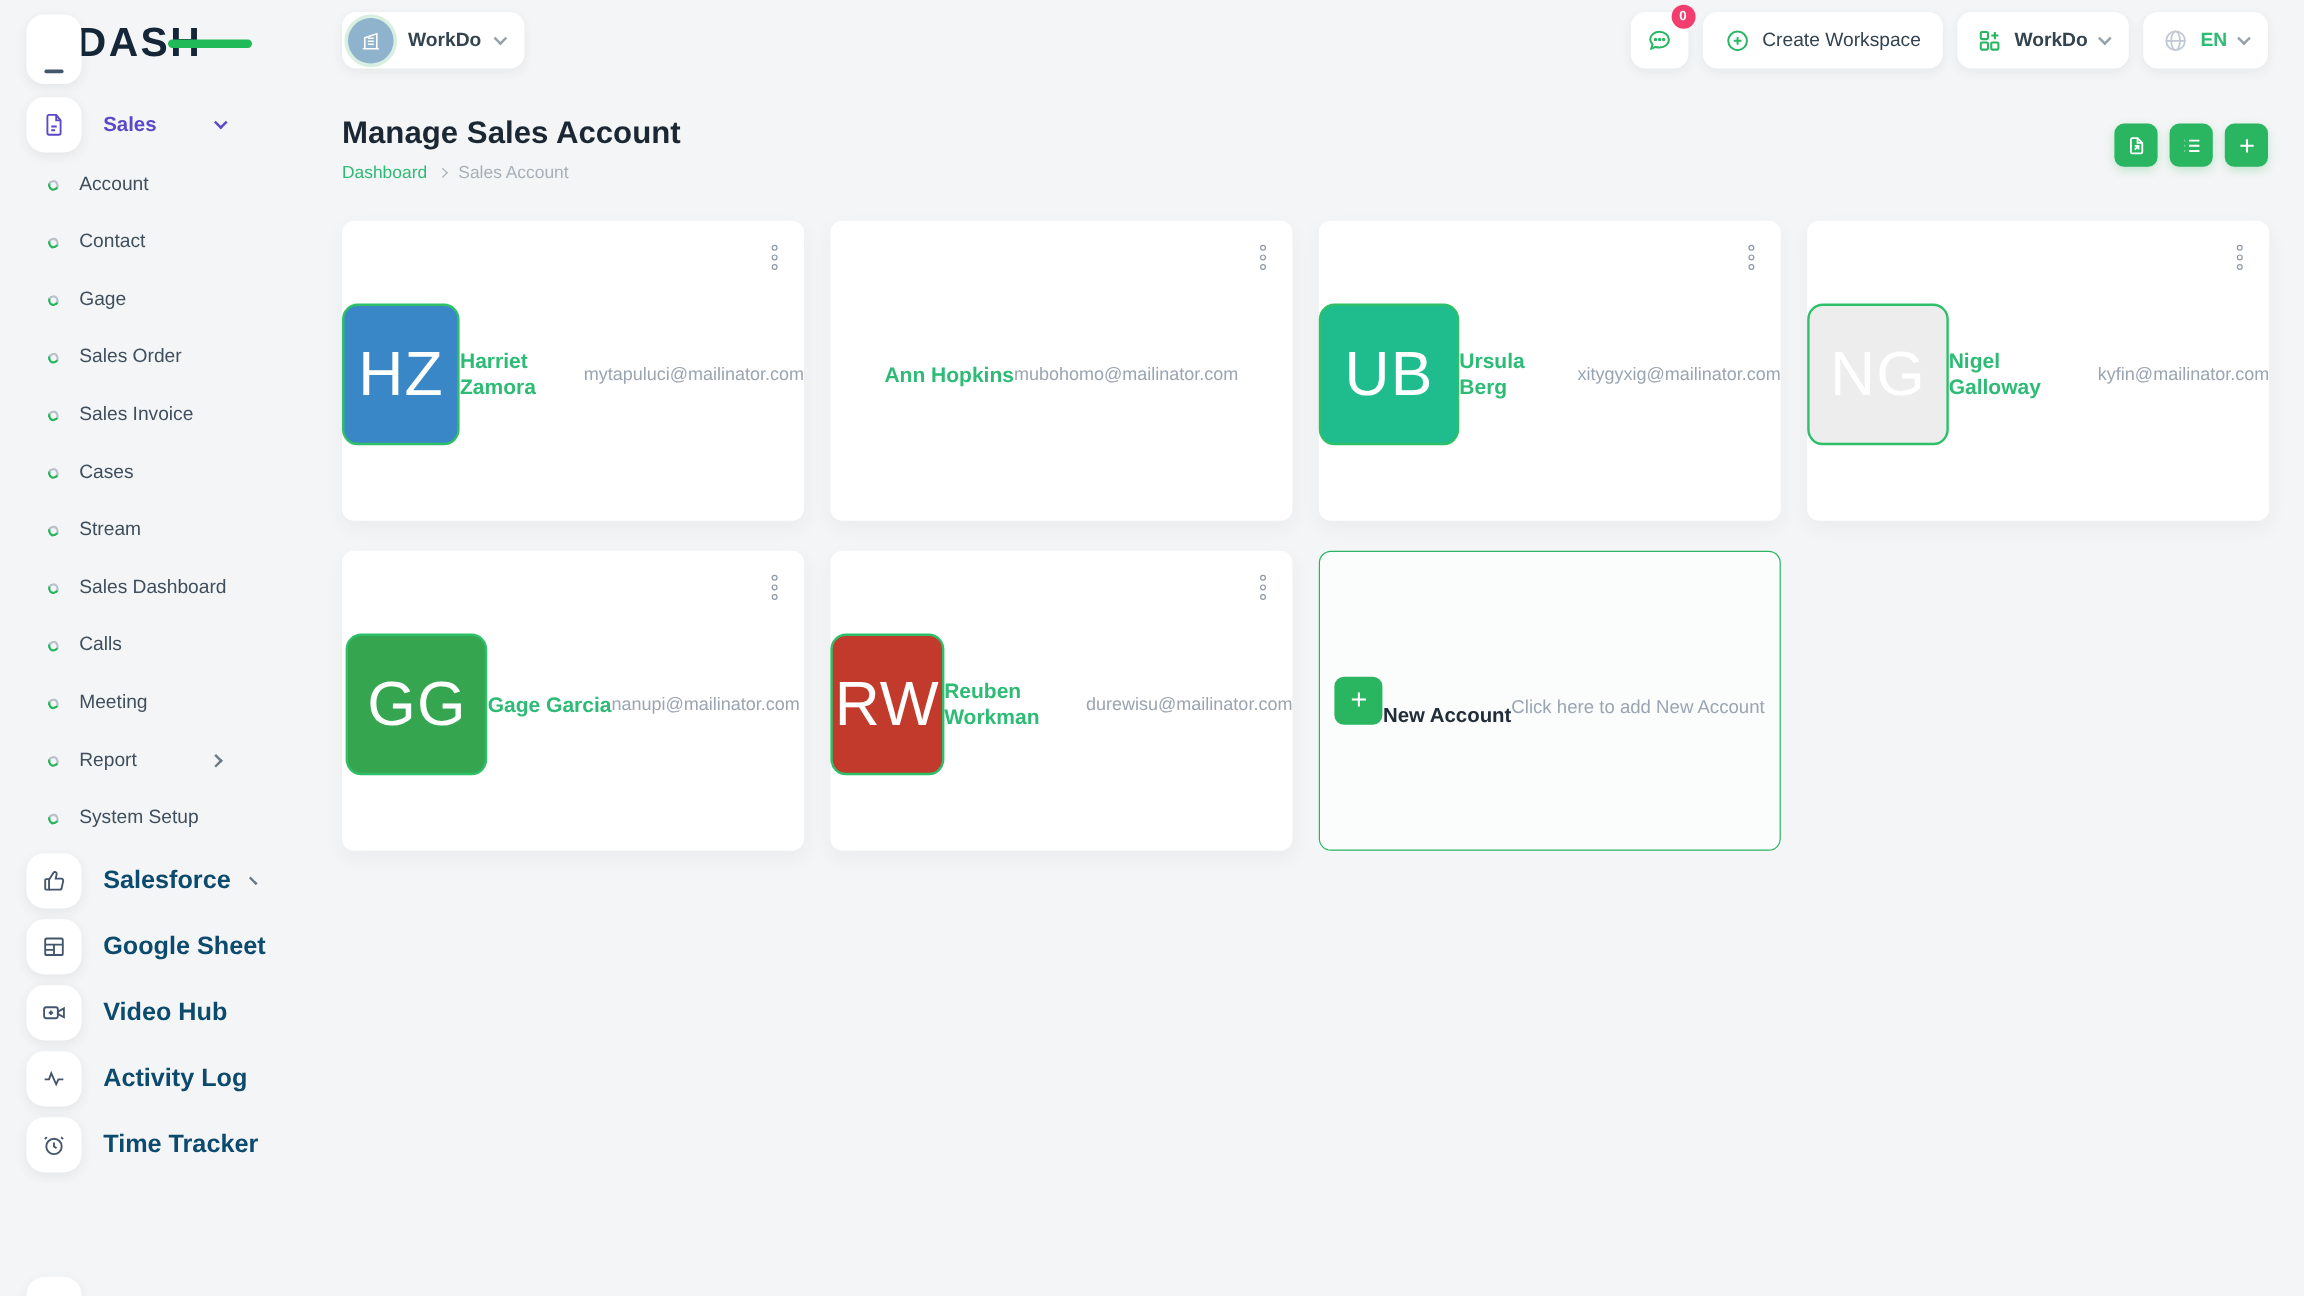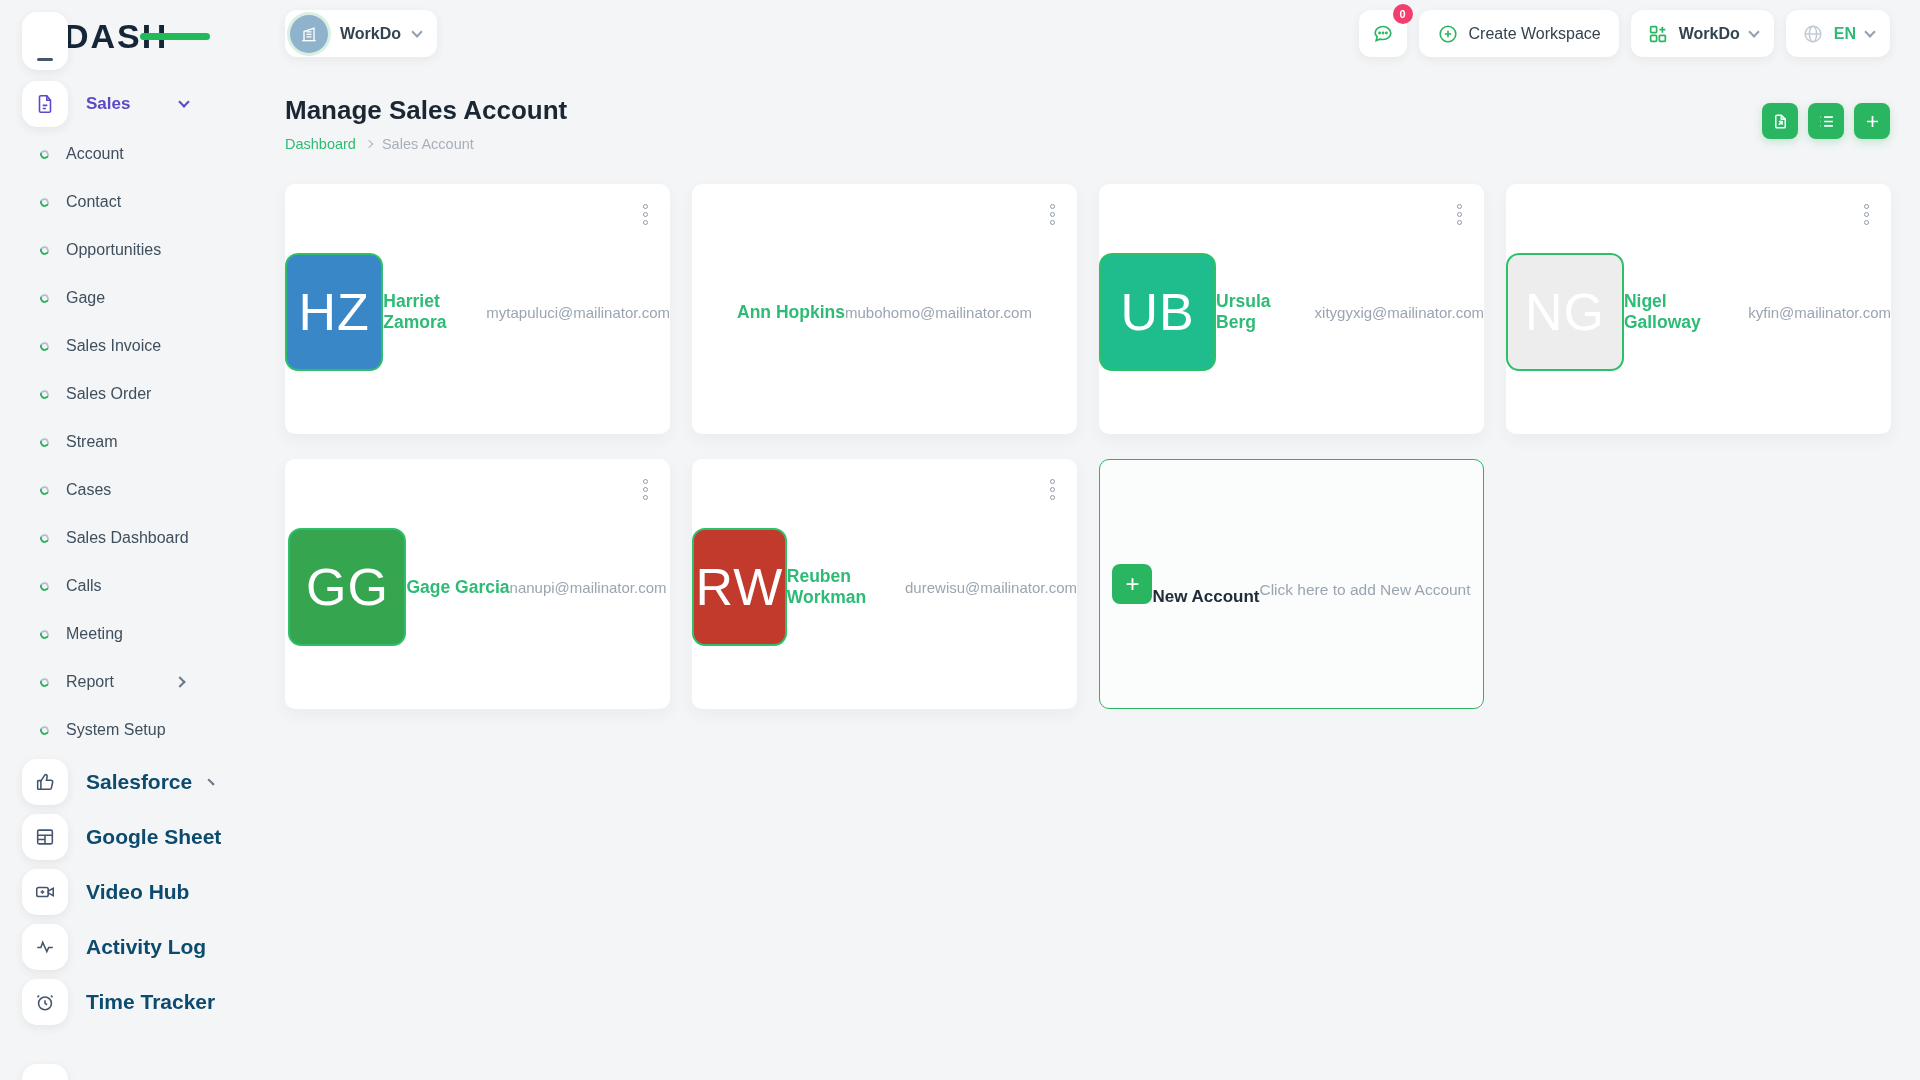--- a/index.html
+++ b/index.html
@@ -152,41 +152,37 @@
       <div class="subitem">
         <span class="bullet"></span>
         <span class="lbl">Account</span>
       </div>
       <div class="subitem">
         <span class="bullet"></span>
         <span class="lbl">Contact</span>
       </div>
       <div class="subitem">
         <span class="bullet"></span>
-        <span class="lbl">Opportunities</span>
-      </div>
-      <div class="subitem">
-        <span class="bullet"></span>
         <span class="lbl">Gage</span>
       </div>
       <div class="subitem">
         <span class="bullet"></span>
+        <span class="lbl">Sales Order</span>
+      </div>
+      <div class="subitem">
+        <span class="bullet"></span>
         <span class="lbl">Sales Invoice</span>
       </div>
       <div class="subitem">
         <span class="bullet"></span>
-        <span class="lbl">Sales Order</span>
+        <span class="lbl">Cases</span>
       </div>
       <div class="subitem">
         <span class="bullet"></span>
         <span class="lbl">Stream</span>
-      </div>
-      <div class="subitem">
-        <span class="bullet"></span>
-        <span class="lbl">Cases</span>
       </div>
       <div class="subitem">
         <span class="bullet"></span>
         <span class="lbl">Sales Dashboard</span>
       </div>
       <div class="subitem">
         <span class="bullet"></span>
         <span class="lbl">Calls</span>
       </div>
       <div class="subitem">

